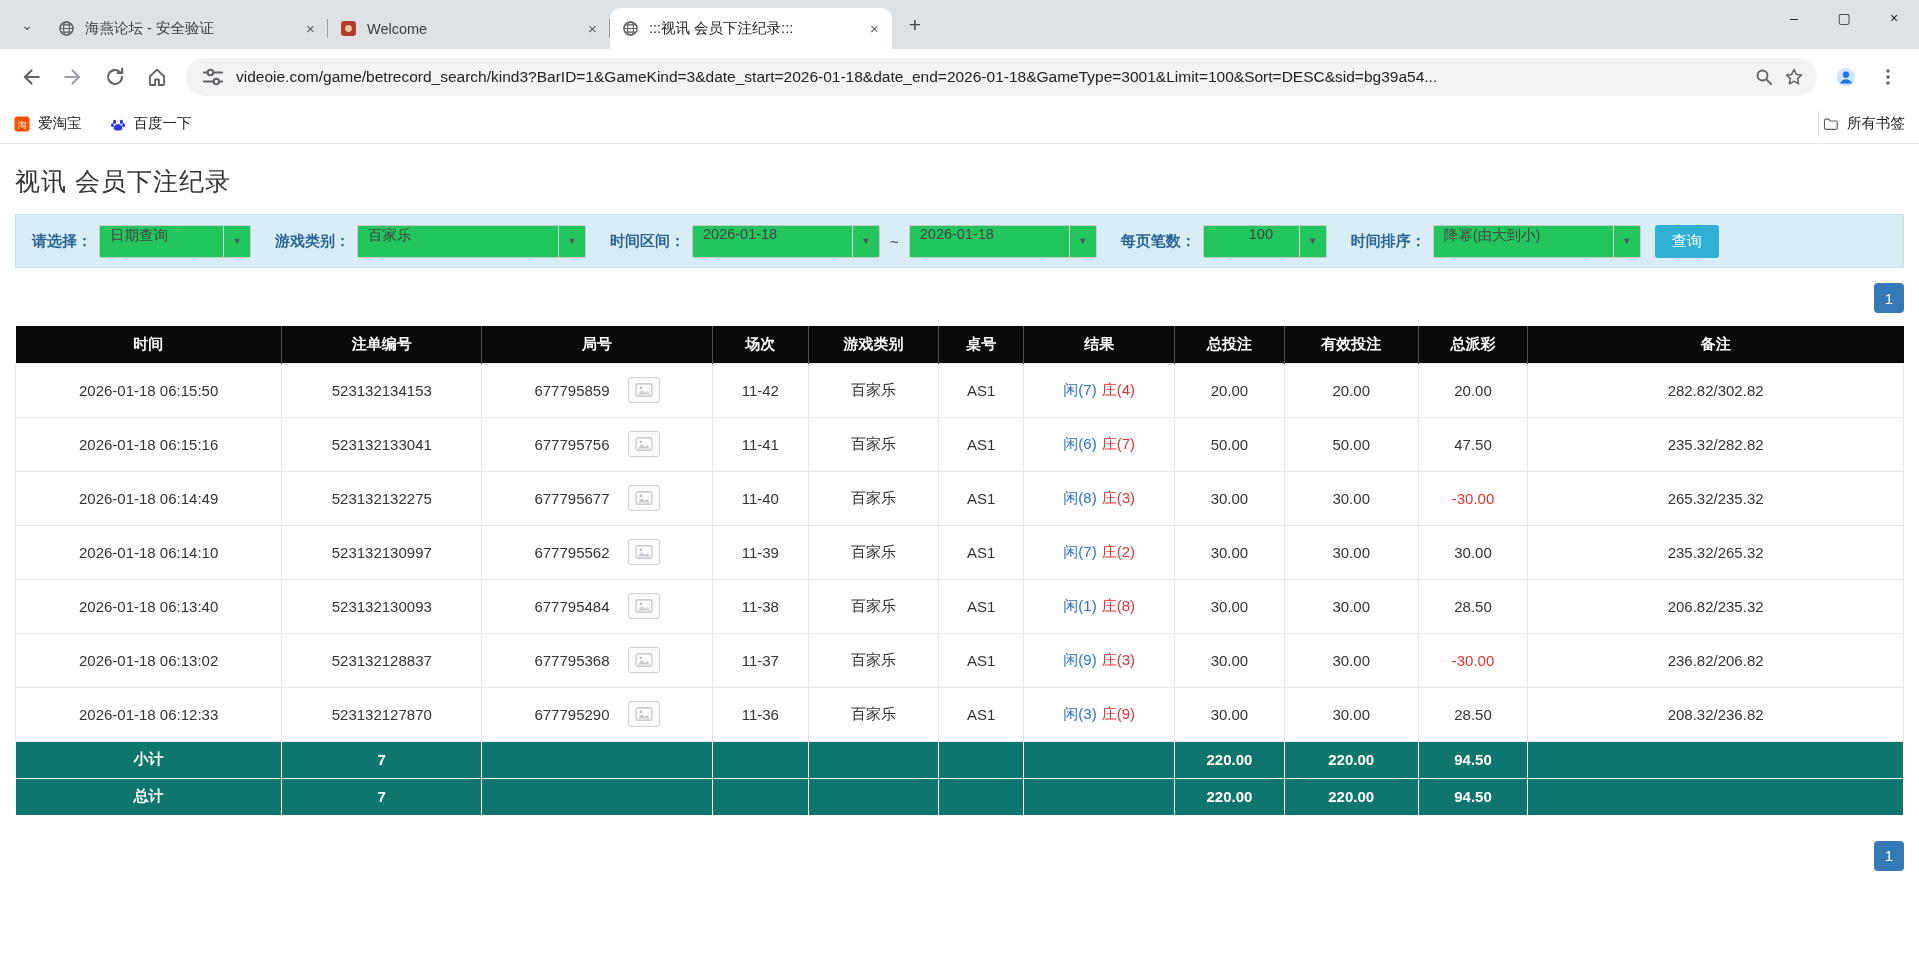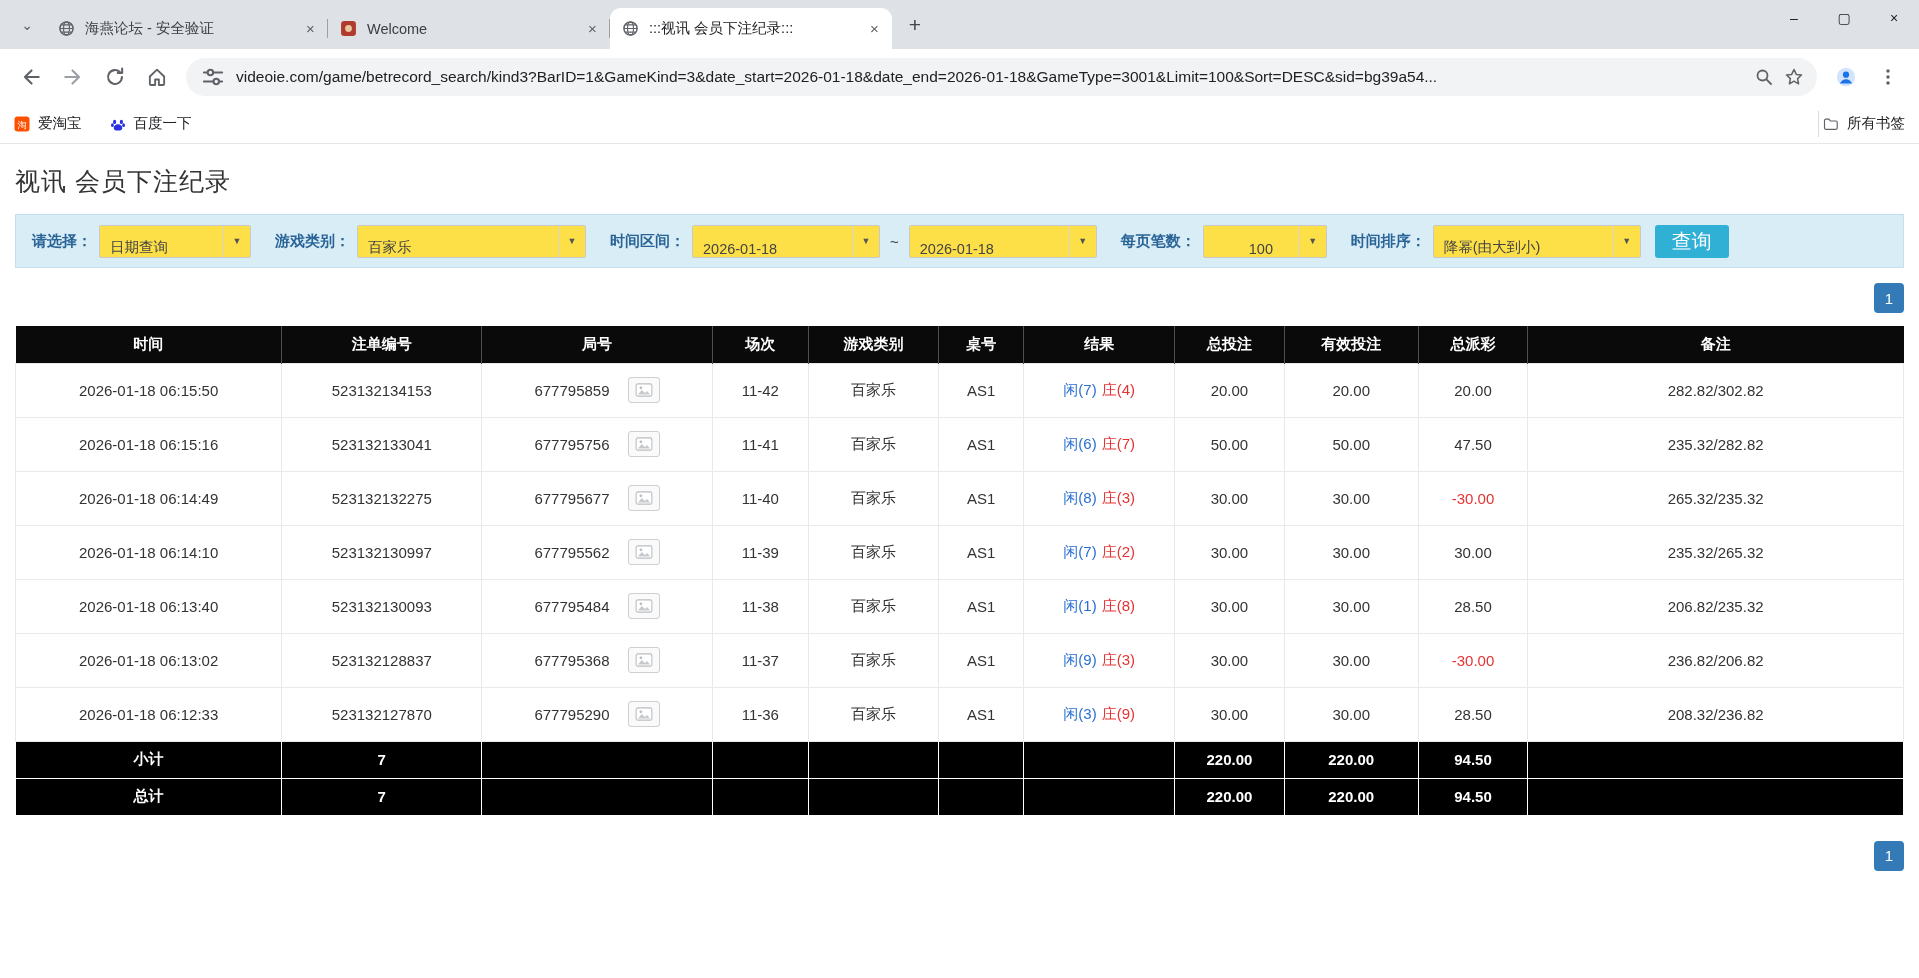--- a/index.html
+++ b/index.html
@@ -44,45 +44,45 @@
   .bm-right { margin-left:auto; display:flex; align-items:center; border-left:1px solid #dadce0; padding-left:4px; height:26px; }
   .bm-right .bicon { margin-right:8px; }
 
   
   .page { padding:0 15px; }
   h1.page-title { font-size:25px; font-weight:400; color:#333; margin:21px 0 16px 0; letter-spacing:1px; }
 
   .filterbar { background:#d9edf7; border:1px solid #c4e0ef; height:54px; display:flex; align-items:center; padding:0 16px; }
   .fgroup { display:flex; align-items:center; margin-right:24px; }
   .flabel { color:#2a6496; font-weight:bold; font-size:15px; margin-right:7px; white-space:nowrap; }
-  .select { background:#fde047; border:1px solid #c9c9c9; height:33px; display:flex; align-items:flex-end; border-radius:2px; cursor:pointer; }
+  .select { background:#22c55e; border:1px solid #c9c9c9; height:33px; display:flex; align-items:flex-start; border-radius:2px; cursor:pointer; }
   .sel-val { padding:0 10px; font-size:14.5px; color:#444; flex:1; white-space:nowrap; overflow:hidden; }
   .sel-arrow { width:27px; align-self:stretch; border-left:1px solid #d4d4d4; display:flex; align-items:center;
                justify-content:center; color:#555; font-size:9px; flex:none; }
   .w-query { width:152px; } .w-game { width:229px; } .w-date { width:188px; } .w-size { width:124px;padding-left:35px; } .w-sort { width:208px; }
   .tilde { margin:0 10px; color:#333; font-size:15px; }
-  .search-btn { background:#31b0d5; color:#fff; border:none; height:33px; padding:0 17px; font-size:20px;
+  .search-btn { background:#31b0d5; color:#fff; border:none; height:33px; padding:0 17px; font-size:15px;
                 border-radius:3px; margin-left:14px; cursor:pointer; }
 
   .summary { background:#dff0d8; border:1px solid #d0e6c0; height:44px; margin-top:13px; display:flex;
              align-items:center; justify-content:space-between; padding:0 16px; font-size:14.5px; }
   .summary-left { color:#3c763d; }
   .summary-right { color:#ff0000; }
 
   .pager { display:flex; justify-content:flex-end; margin-top:15px; }
   .pager.bottom { margin-top:25px; }
   .page-btn { width:30px; height:30px; background:#337ab7; color:#fff; border:none; border-radius:4px;
               font-size:15px; cursor:pointer; }
 
   table.bet-table { width:100%; border-collapse:collapse; margin-top:13px; table-layout:fixed; }
   .bet-table thead th { background:#0a0a0a; color:#fff; font-size:15px; font-weight:bold; height:37px;
                         border-right:1px solid #4d4d4d; text-align:center; }
   .bet-table thead th:last-child { border-right:none; }
   .bet-table tbody td { height:54px; text-align:center; font-size:15px; color:#333; border:1px solid #e9e9e9; background:#fff; }
-  .bet-table tfoot td { height:37px; background:#000000; color:#fff; font-weight:bold; text-align:center;
+  .bet-table tfoot td { height:37px; background:#0f766e; color:#fff; font-weight:bold; text-align:center;
                         border:1px solid #fff; font-size:15px; }
   .blue { color:#2a6fd4; }
   .neg { color:#e53333 !important; }
   .res-player { color:#2a6fd4; margin-right:5px; }
   .res-banker { color:#e53333; }
   .round-wrap { display:inline-flex; align-items:center; gap:18px; }
   .round-btn { width:32px; height:26px; background:#fafafa; border:1px solid #cfcfcf; border-radius:3px;
                display:inline-flex; align-items:center; justify-content:center; cursor:pointer; }
   .round-btn svg { display:block; }
 </style>

